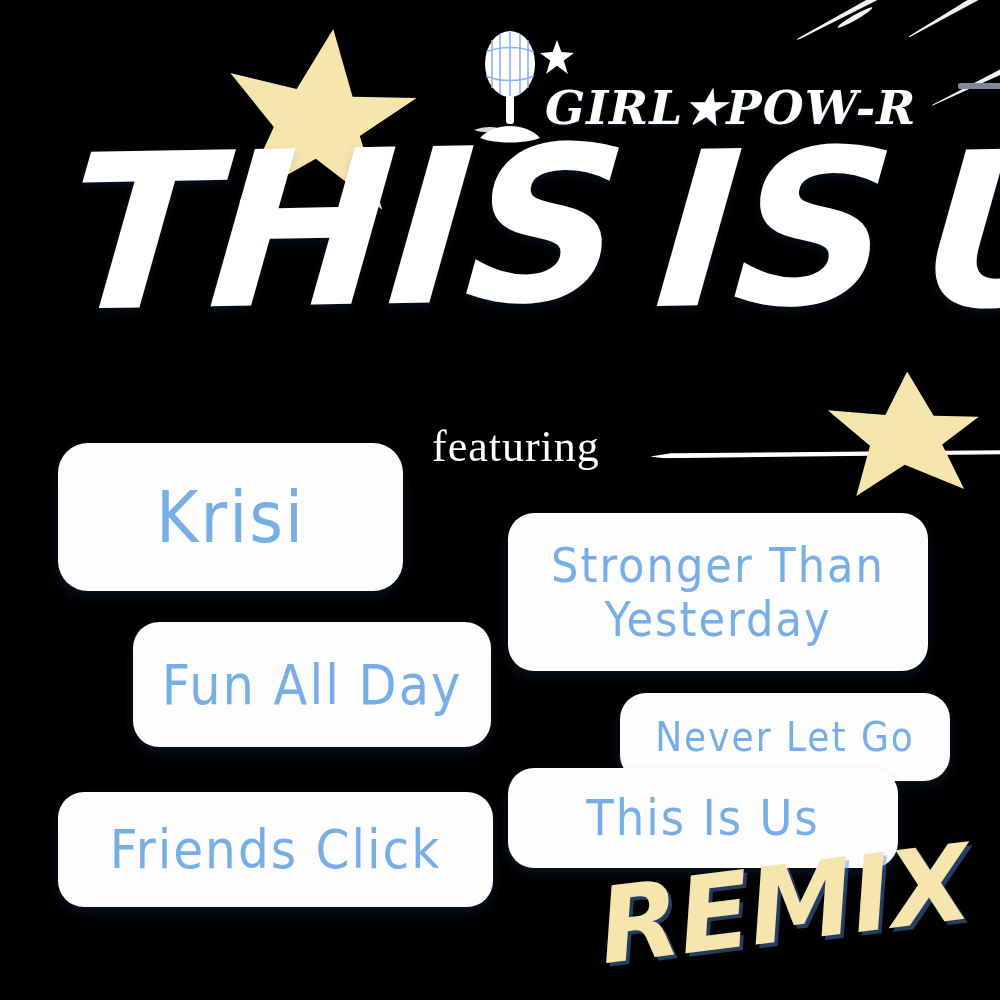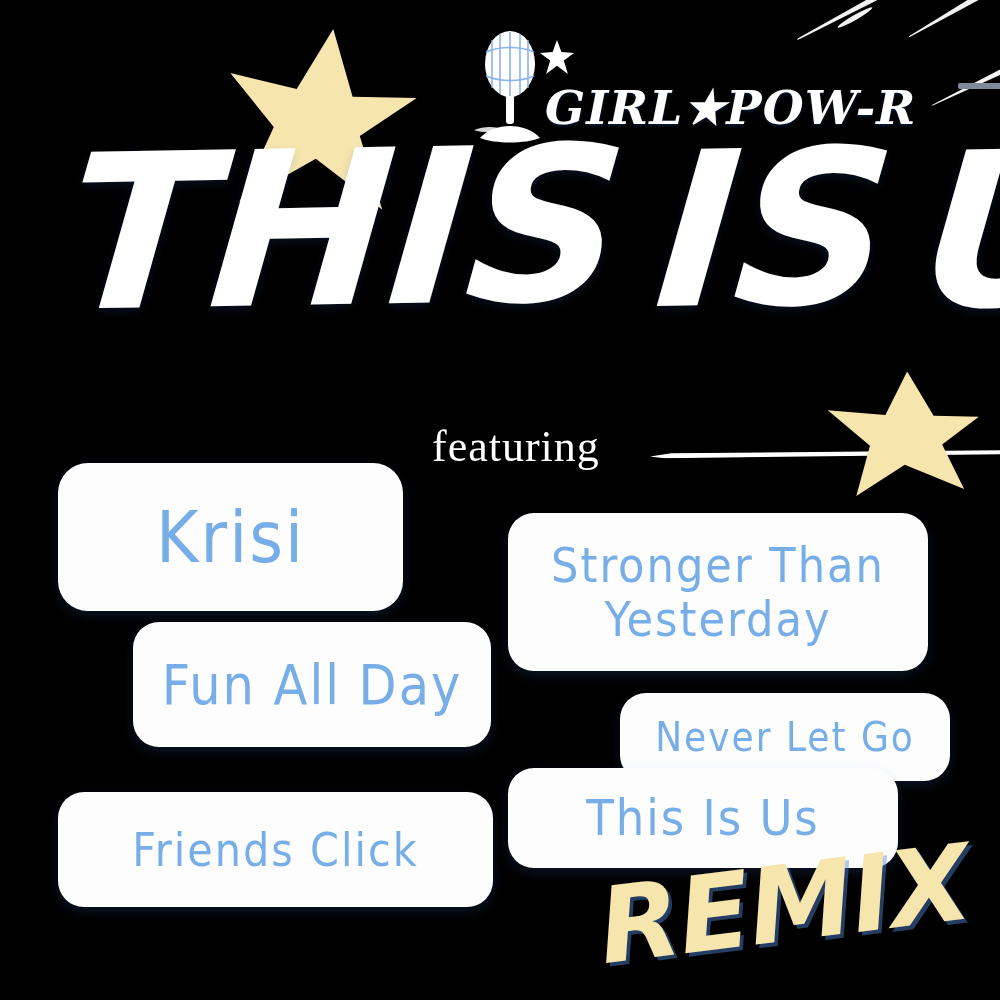--- a/index.html
+++ b/index.html
@@ -102,23 +102,23 @@
     background:#fdfdfd;
     border-radius:26px;
     box-shadow:0 5px 12px rgba(50,100,180,.20);
     display:flex;align-items:center;justify-content:center;
     text-align:center;
     color:#77aee8;
     font-family:"DejaVu Sans Condensed","DejaVu Sans", sans-serif;
     letter-spacing:2px;
     box-sizing:border-box;
   }
-  #box-krisi{left:58px;top:463px;width:345px;height:148px;font-size:72px;border-radius:30px;}
+  #box-krisi{left:58px;top:443px;width:345px;height:148px;font-size:72px;border-radius:30px;}
   #box-fun{left:133px;top:622px;width:358px;height:125px;font-size:55px;}
-  #box-friends{left:58px;top:792px;width:435px;height:115px;font-size:46px;}
+  #box-friends{left:58px;top:792px;width:435px;height:115px;font-size:54px;}
   #box-stronger{left:508px;top:513px;width:420px;height:158px;font-size:48px;line-height:54px;}
   #box-never{left:620px;top:693px;width:330px;height:88px;font-size:40px;}
   #box-thisisus{left:508px;top:768px;width:390px;height:100px;font-size:50px;}
 
   
   #remix{
     position:absolute;left:600px;top:848px;width:400px;height:140px;
     color:#f7e5ae;
     font-family:"DejaVu Sans", sans-serif;
     font-weight:bold;font-style:italic;

